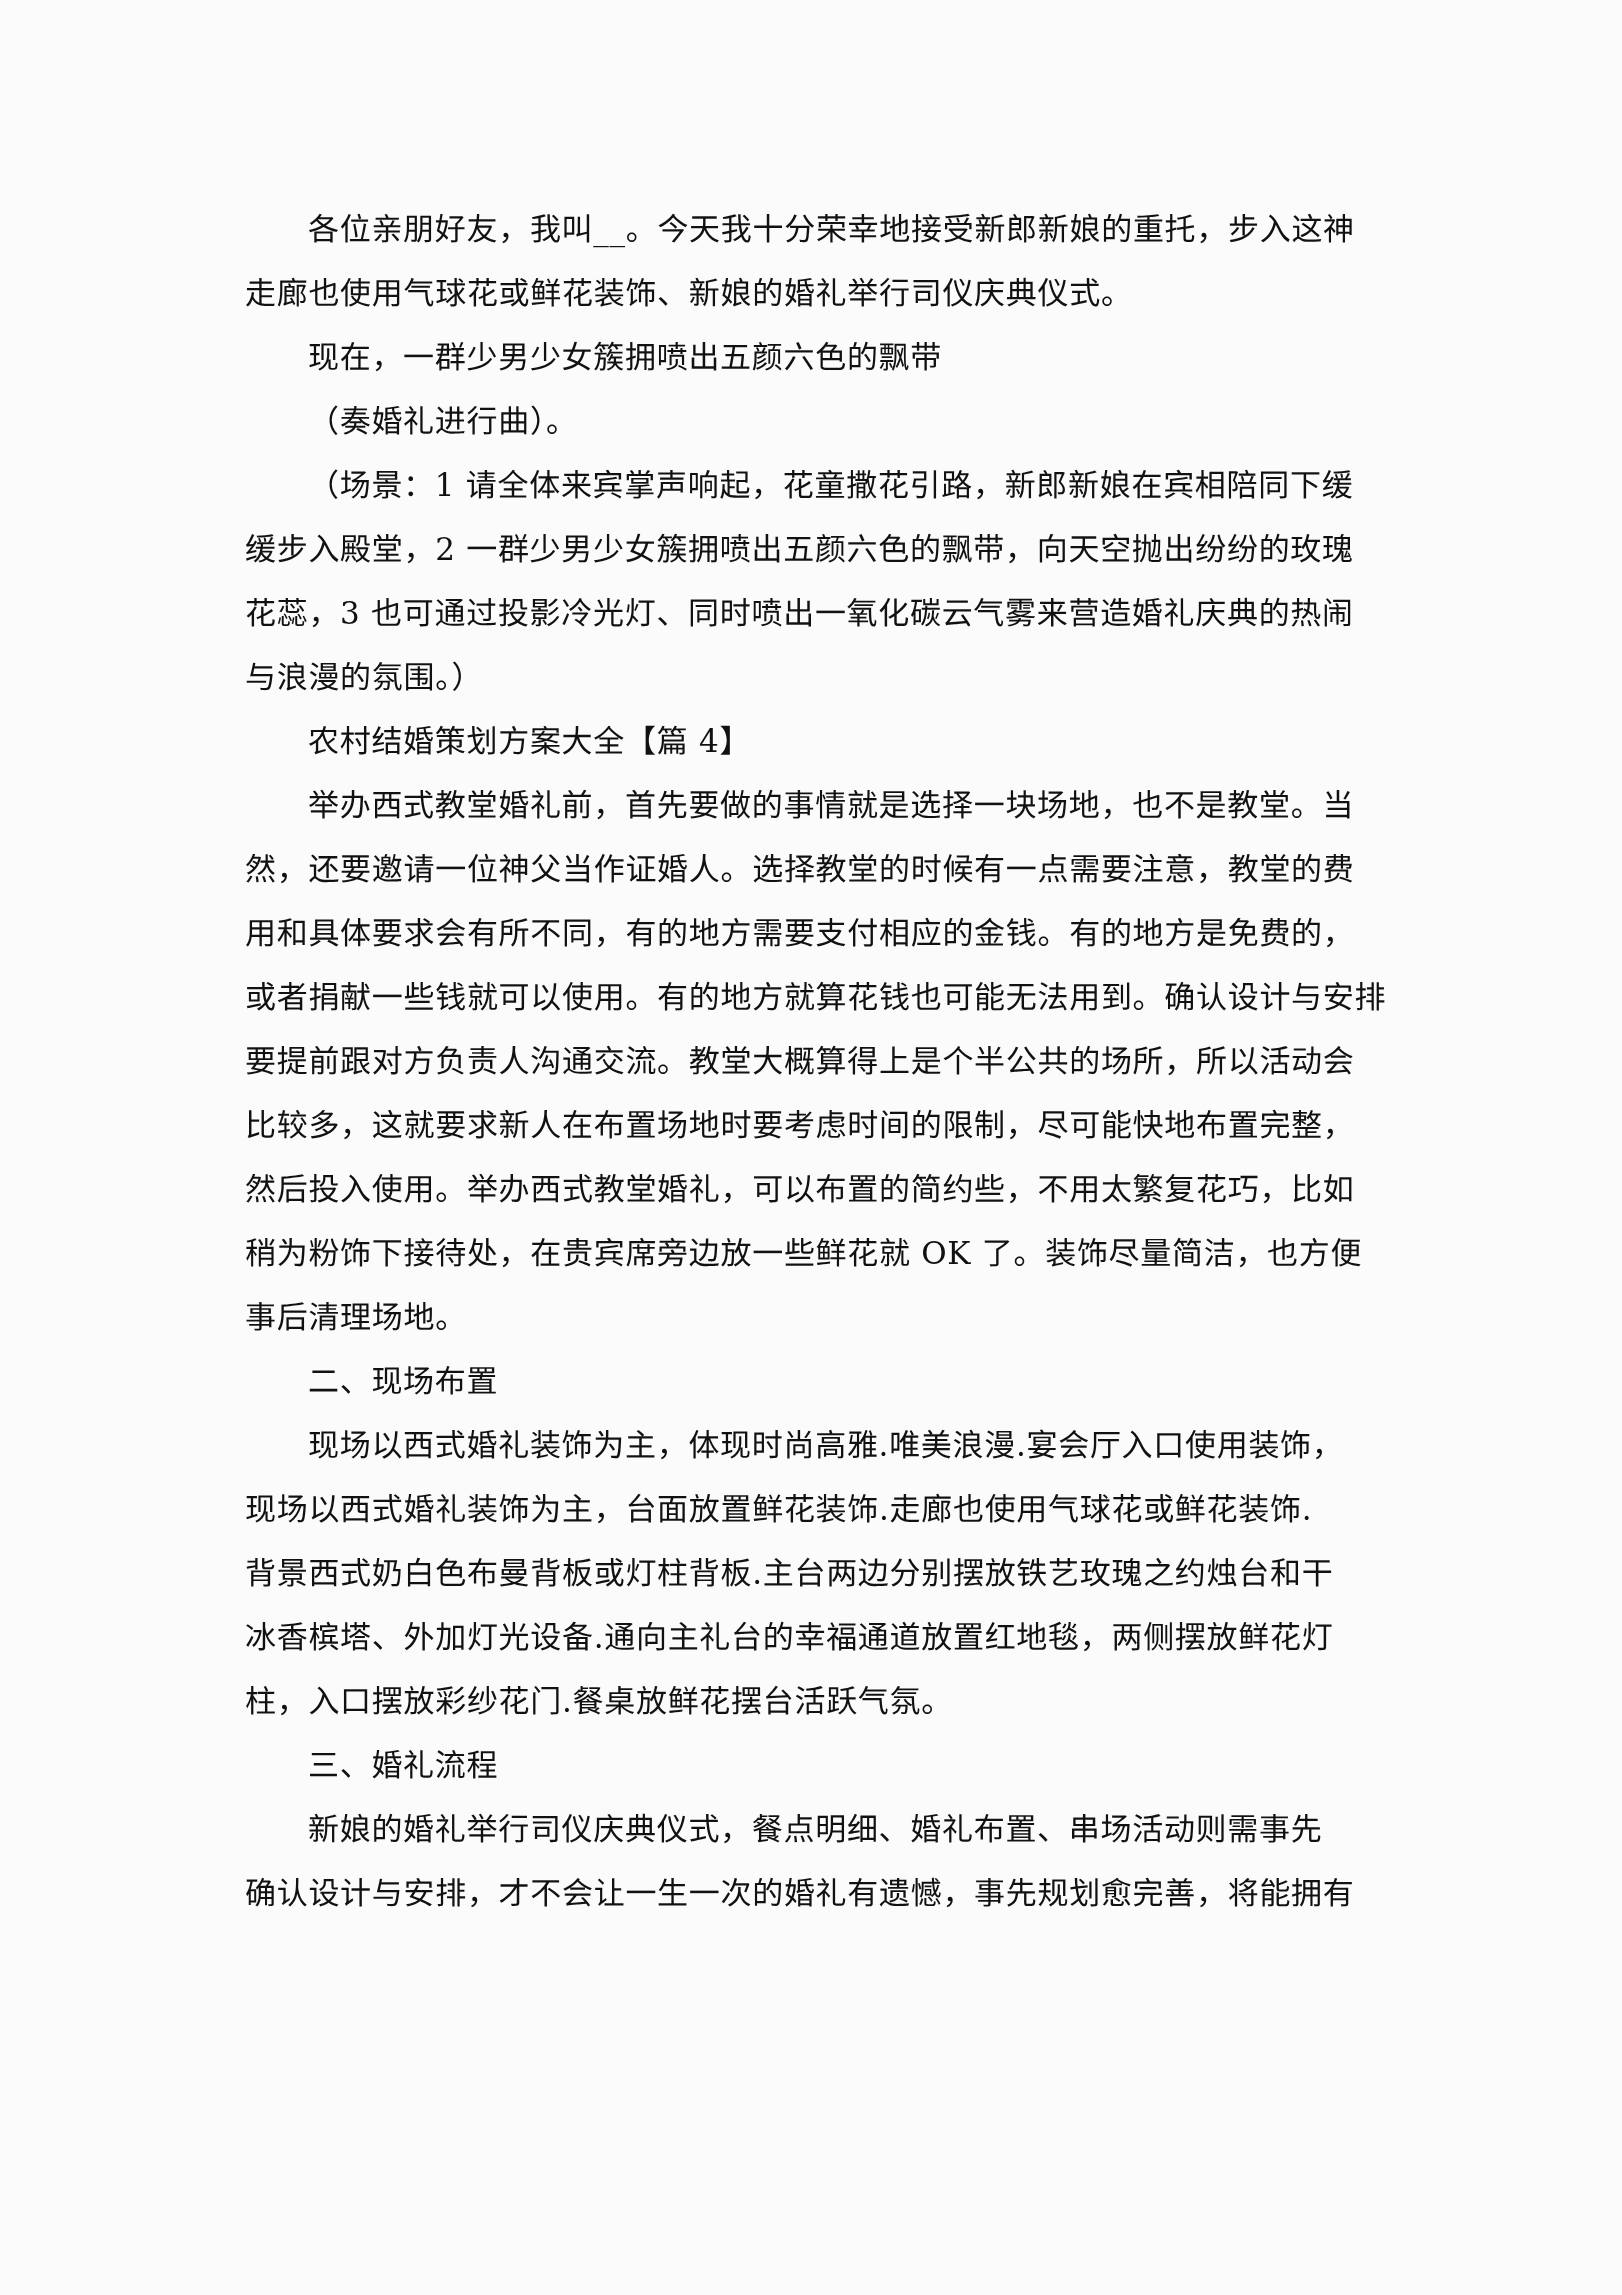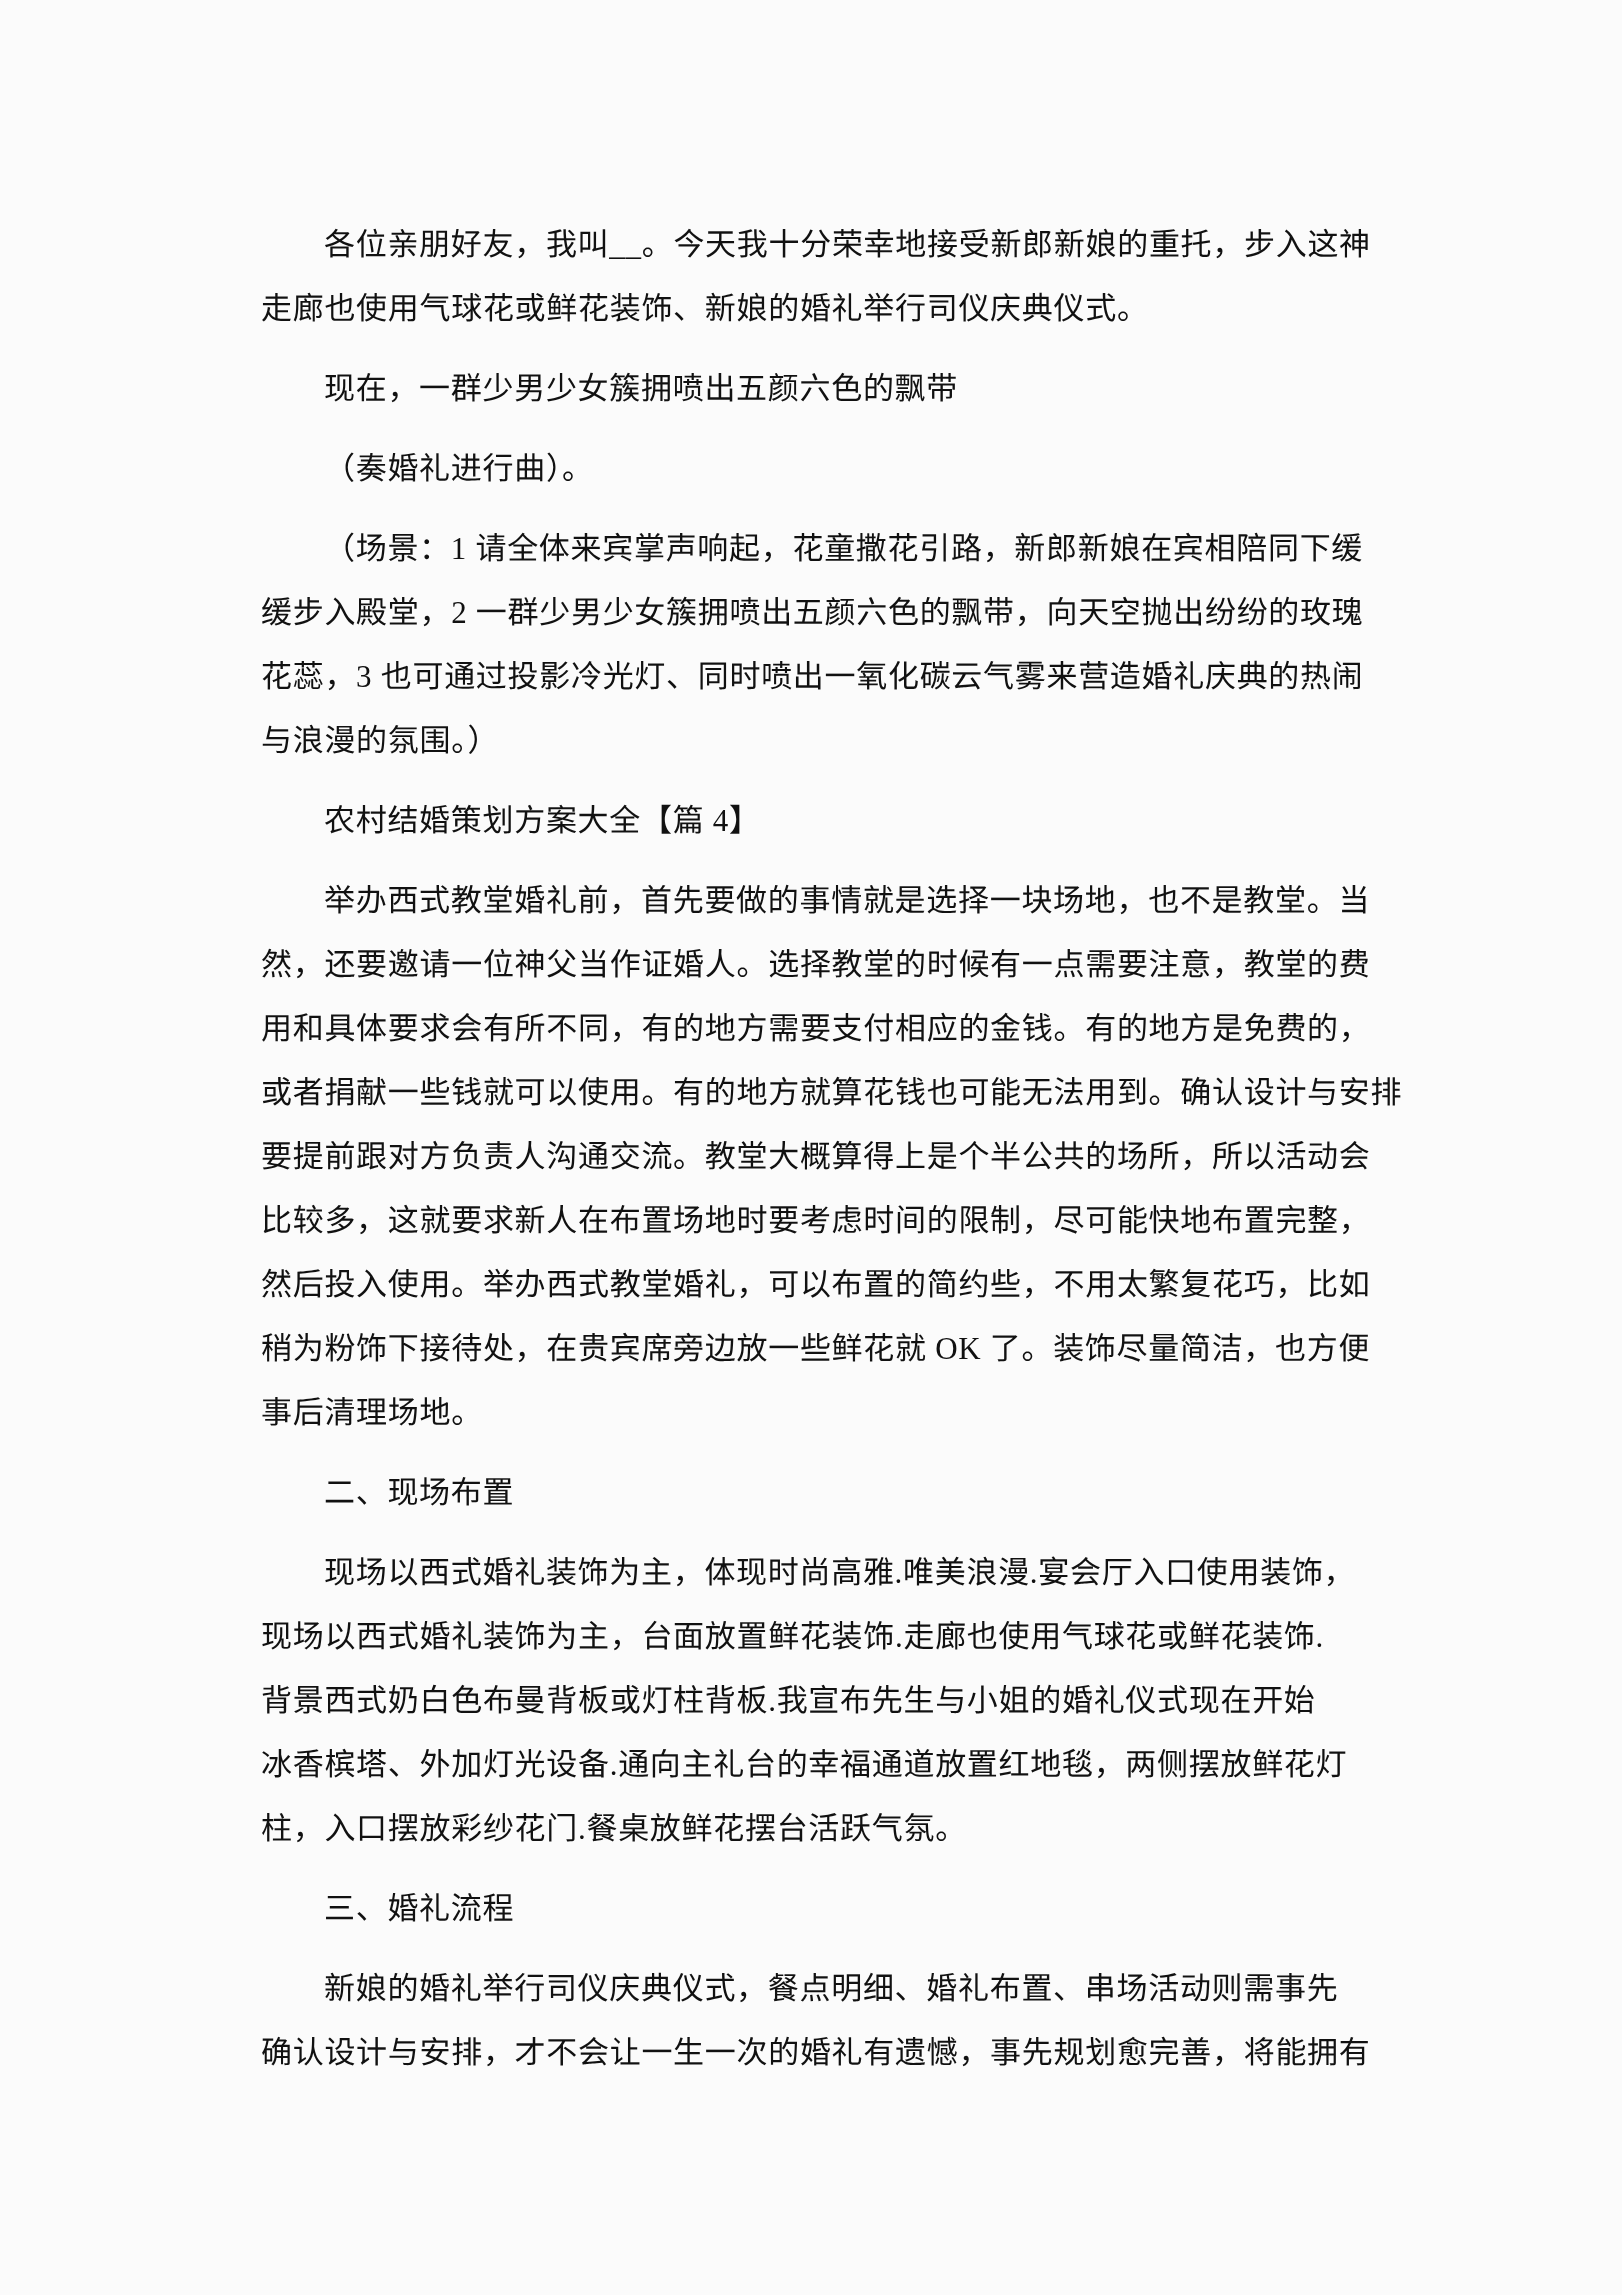--- a/index.html
+++ b/index.html
@@ -21,21 +21,21 @@
     overflow: hidden;
   }
   
   .text-block {
     position: absolute;
     left: 245px;
     top: 197px;
     width: 1137px;
     color: #111111;
   }
-  .paragraph { margin: 16px; padding: 0; font-family: Liberation Serif, serif; }
+  .paragraph { margin: 0; padding: 0; }
   .line {
     height: 64px;
     line-height: 64px;
     font-size: 31px;
     letter-spacing: 0.7px;
     white-space: nowrap;
     overflow: visible;
   }
   .line.first { text-indent: 63px; } 
 </style>
@@ -73,21 +73,21 @@
         <div class="line">然后投入使用。举办西式教堂婚礼，可以布置的简约些，不用太繁复花巧，比如</div>
         <div class="line">稍为粉饰下接待处，在贵宾席旁边放一些鲜花就 OK 了。装饰尽量简洁，也方便</div>
         <div class="line">事后清理场地。</div>
       </div>
       <div class="paragraph">
         <div class="line first">二、现场布置</div>
       </div>
       <div class="paragraph">
         <div class="line first">现场以西式婚礼装饰为主，体现时尚高雅.唯美浪漫.宴会厅入口使用装饰，</div>
         <div class="line">现场以西式婚礼装饰为主，台面放置鲜花装饰.走廊也使用气球花或鲜花装饰.</div>
-        <div class="line">背景西式奶白色布曼背板或灯柱背板.我宣布先生与小姐的婚礼仪式现在开始</div>
+        <div class="line">背景西式奶白色布曼背板或灯柱背板.主台两边分别摆放铁艺玫瑰之约烛台和干</div>
         <div class="line">冰香槟塔、外加灯光设备.通向主礼台的幸福通道放置红地毯，两侧摆放鲜花灯</div>
         <div class="line">柱，入口摆放彩纱花门.餐桌放鲜花摆台活跃气氛。</div>
       </div>
       <div class="paragraph">
         <div class="line first">三、婚礼流程</div>
       </div>
       <div class="paragraph">
         <div class="line first">新娘的婚礼举行司仪庆典仪式，餐点明细、婚礼布置、串场活动则需事先</div>
         <div class="line">确认设计与安排，才不会让一生一次的婚礼有遗憾，事先规划愈完善，将能拥有</div>
       </div>

